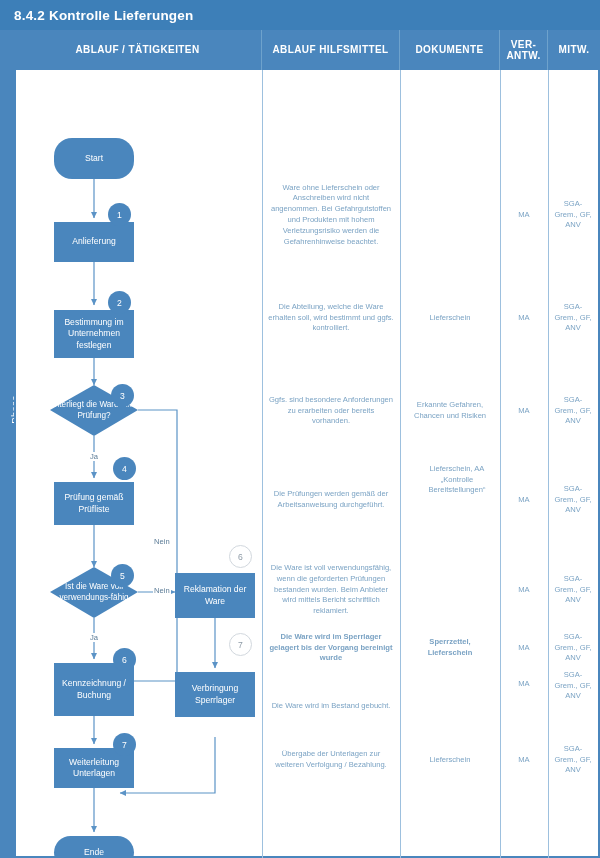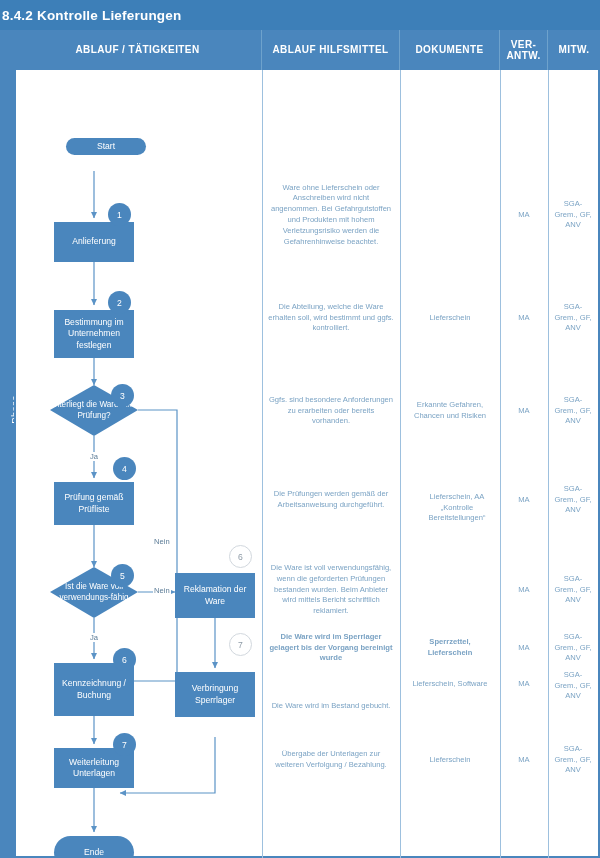--- a/index.html
+++ b/index.html
@@ -12,21 +12,21 @@
   .page{position:relative;width:600px;height:858px;background:#fff;}
 
   
   .title-bar{
     position:absolute;left:0;top:0;width:600px;height:30px;
     background:#3d7fb8;
     display:flex;align-items:center;
   }
   .title-bar .title-text{
     color:#ffffff;font-size:13.5px;font-weight:bold;letter-spacing:.2px;
-    margin-left:2px;
+    margin-left:14px;
   }
 
   
   .phase-spine{
     position:absolute;left:0;top:30px;width:14px;height:828px;
     background:#4a86bd;
   }
   .phase-label{
     position:absolute;left:-26px;top:374px;width:80px;
     transform:rotate(-90deg);
@@ -196,21 +196,21 @@
 
           <path d="M124,340 L163,340 L163,611 L106,611" fill="none" stroke="#5b93c6" stroke-width="1.2" marker-end="url(#ah)"></path>
 
           <line x1="124" y1="522" x2="161" y2="522" stroke="#5b93c6" stroke-width="1.2" marker-end="url(#ah)"></line>
 
           <line x1="201" y1="548" x2="201" y2="598" stroke="#5b93c6" stroke-width="1.2" marker-end="url(#ah)"></line>
 
           <path d="M201,667 L201,723 L106,723" fill="none" stroke="#5b93c6" stroke-width="1.2" marker-end="url(#ah)"></path>
         </svg>
 
-        <div class="node terminator" style="left:52px;top:68px;width:80px;height:17px;">
+        <div class="node terminator" style="left:40px;top:68px;width:80px;height:41px;">
           <span>Start</span>
         </div>
 
         <div class="node process" style="left:40px;top:152px;width:80px;height:40px;">
           <span>Anlieferung</span>
         </div>
         <div class="badge" style="left:94px;top:133px;">
           <span>1</span>
         </div>
 
@@ -294,35 +294,34 @@
       <div class="cell dok" style="top:218px;height:60px;">Lieferschein</div>
       <div class="cell ver" style="top:218px;height:60px;">MA</div>
       <div class="cell mit" style="top:218px;height:60px;">SGA-Grem., GF, ANV</div>
 
       <div class="cell hilf" style="top:312px;height:58px;">Ggfs. sind besondere Anforderungen zu erarbeiten oder bereits vorhanden.</div>
       <div class="cell dok" style="top:312px;height:58px;">Erkannte Gefahren, Chancen und Risiken</div>
       <div class="cell ver" style="top:312px;height:58px;">MA</div>
       <div class="cell mit" style="top:312px;height:58px;">SGA-Grem., GF, ANV</div>
 
       <div class="cell hilf" style="top:400px;height:60px;">Die Prüfungen werden gemäß der Arbeitsanweisung durchgeführt.</div>
-      <div class="cell dok" style="top:408px;height:60px;padding-left:20px;">Lieferschein, AA „Kontrolle Bereitstellungen“</div>
+      <div class="cell dok" style="top:380px;height:60px;padding-left:20px;">Lieferschein, AA „Kontrolle Bereitstellungen“</div>
       <div class="cell ver" style="top:400px;height:60px;">MA</div>
       <div class="cell mit" style="top:400px;height:60px;">SGA-Grem., GF, ANV</div>
 
       <div class="cell hilf" style="top:485px;height:70px;">Die Ware ist voll verwendungsfähig, wenn die geforderten Prüfungen bestanden wurden. Beim Anbieter wird mittels Bericht schriftlich reklamiert.</div>
       <div class="cell ver" style="top:485px;height:70px;">MA</div>
       <div class="cell mit" style="top:485px;height:70px;">SGA-Grem., GF, ANV</div>
 
       <div class="cell hilf" style="top:558px;height:40px;font-weight:bold;">Die Ware wird im Sperrlager gelagert bis der Vorgang bereinigt wurde</div>
       <div class="cell dok" style="top:558px;height:40px;font-weight:bold;">Sperrzettel, Lieferschein</div>
       <div class="cell ver" style="top:558px;height:40px;">MA</div>
       <div class="cell mit" style="top:552px;height:52px;">SGA-Grem., GF, ANV</div>
 
       <div class="cell hilf" style="top:616px;height:40px;">Die Ware wird im Bestand gebucht.</div>
-      <div class="cell dok" style="top:594px;height:40px;">Lieferschein, Software</div>
       <div class="cell ver" style="top:594px;height:40px;">MA</div>
       <div class="cell mit" style="top:590px;height:52px;">SGA-Grem., GF, ANV</div>
 
       <div class="cell hilf" style="top:664px;height:52px;">Übergabe der Unterlagen zur weiteren Verfolgung / Bezahlung.</div>
       <div class="cell dok" style="top:664px;height:52px;">Lieferschein</div>
       <div class="cell ver" style="top:664px;height:52px;">MA</div>
       <div class="cell mit" style="top:664px;height:52px;">SGA-Grem., GF, ANV</div>
 
     </div>
   </div>

